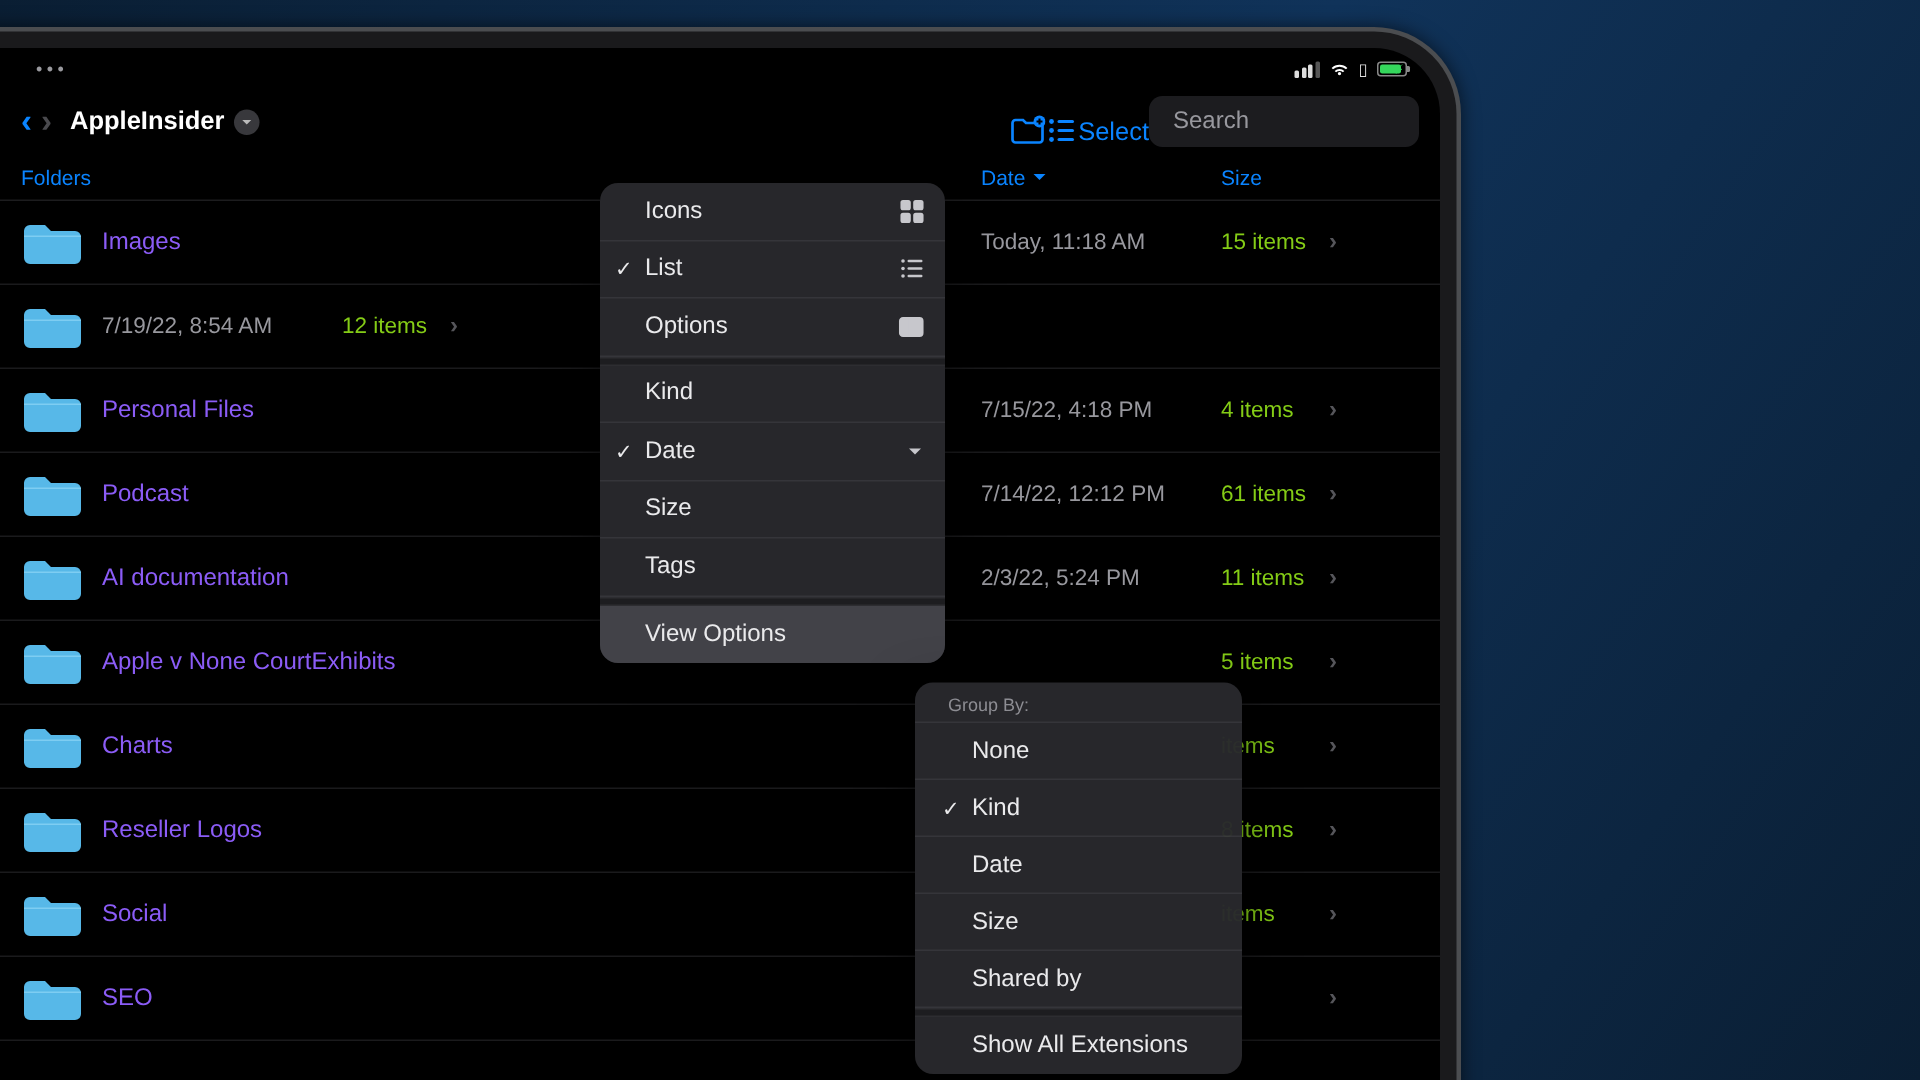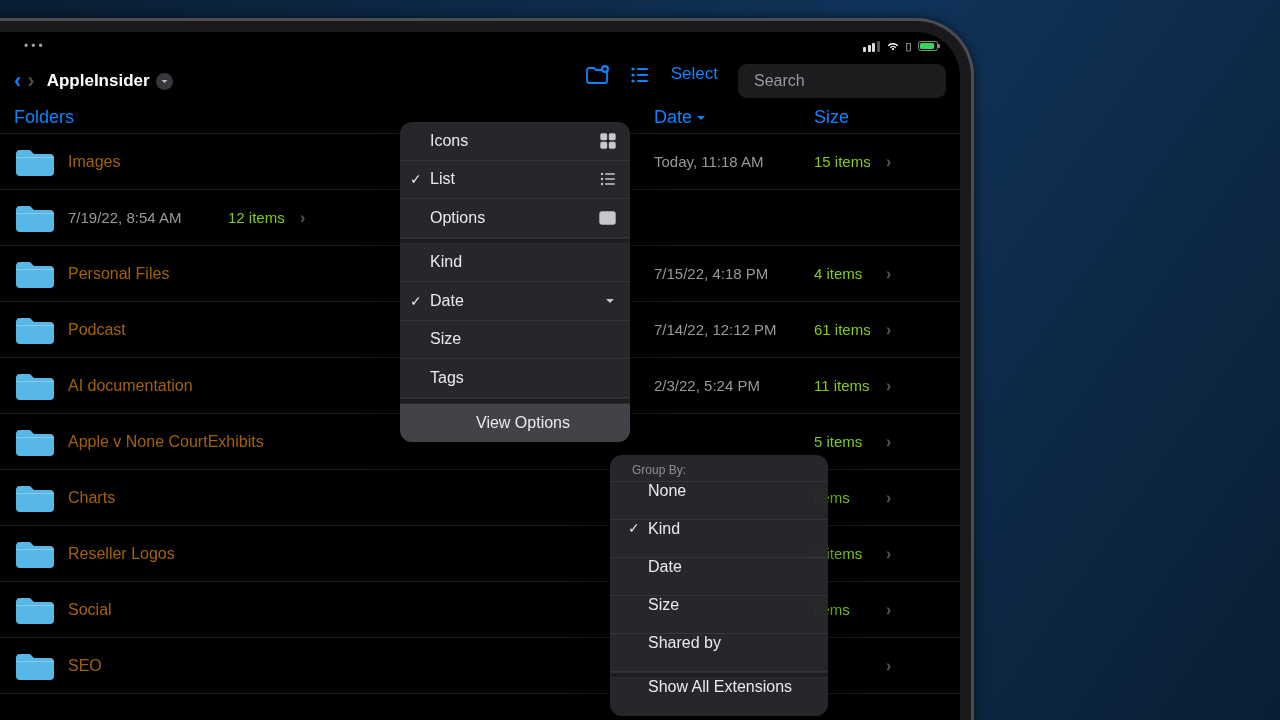--- a/index.html
+++ b/index.html
@@ -32,68 +32,68 @@
   .bat i{ position:absolute; top:1px; left:1px; height:6px; width:14px; background:#35d65c; border-radius:1.5px;}
   .bolt{ font-size:9px; color:#35d65c; margin-left:-14px; }
 
   
   .nav{ height:42px; display:flex; align-items:center; padding:0 14px; gap:12px; position:relative;}
   .chev-back{ color:#0a84ff; font-size:22px; font-weight:600; }
   .chev-fwd{ color:#4a4a4e; font-size:22px; font-weight:600; margin-left:-6px;}
   .path-title{ font-size:17px; font-weight:600; color:#fff; display:flex; align-items:center; gap:6px;}
   .path-title .down{ width:17px; height:17px; background:#38383c; border-radius:50%; display:flex; align-items:center; justify-content:center;}
   .path-title .down svg{ width:9px; height:9px; }
-  .nav-right{ margin-left:auto; display:flex; align-items:flex-start; gap:20px;}
+  .nav-right{ margin-left:auto; display:flex; align-items:flex-end; }
   .icon-btn{ color:#0a84ff; display:flex; align-items:center; }
   .select{ color:#0a84ff; font-size:17px;}
-  .search{ width:208px; height:34px; background:rgba(118,118,128,0.24); border-radius:9px; display:flex; align-items:center; padding:0 10px; gap:6px; color:#98989e;}
+  .search{ width:180px; height:34px; background:rgba(118,118,128,0.24); border-radius:9px; display:flex; align-items:center; padding:0 10px; gap:6px; color:#98989e;}
   .search input{ background:none; border:none; outline:none; color:#fff; font-size:16px; flex:1;}
   .search input::placeholder{ color:#98989e; }
 
   
-  .cols{ display:flex; align-items:center; height:32px; padding:0 14px; border-bottom:1px solid #1c1c1e; font-size:18px; color:#0a84ff;}
+  .cols{ display:flex; align-items:center; height:32px; padding:0 14px; border-bottom:1px solid #1c1c1e; font-size:14px; color:#0a84ff;}
   .col-name{ flex: 0 0 640px; }
   .col-date{ flex: 0 0 160px; display:flex; align-items:center; gap:4px;}
   .col-size{ flex: 0 0 90px; }
 
   
   .list{ }
   .row{ height:56px; display:flex; align-items:center; padding:0 14px; border-bottom:1px solid #1a1a1c; cursor:default; }
   .folder{ width:42px; height:32px; position:relative; margin-right:12px;}
   .folder svg{ width:100%; height:100%; display:block; }
-  .row-name{ font-size:16px; color:#a16207; flex:0 0 586px; }
+  .row-name{ font-size:16px; color:#8b5cf6; flex:0 0 586px; }
   .row-date{ flex:0 0 160px; font-size:15px; color:#98989e;}
   .row-size{ flex:0 0 72px; font-size:15px; color:#84cc16;}
   .dchev{ color:#55555a; font-size:16px; font-weight:600;}
 
   
   .popA{
     position:absolute; left:400px; top:90px; width:230px;
     background:rgba(40,40,44,0.98); border-radius:12px;
     backdrop-filter:blur(8px);
     box-shadow:0 10px 35px rgba(0,0,0,0.6);
     overflow:hidden;
     font-size:16px;
   }
   .popA .item{ height:38.5px; display:flex; align-items:center; padding:0 14px 0 30px; position:relative; color:#eaeaec; border-bottom:1px solid rgba(120,120,128,0.18);}
-  .popA .item.last{ border-bottom:none;justify-content:center; }
+  .popA .item.last{ border-bottom:none; }
   .popA .check{ position:absolute; left:10px; font-size:14px; }
   .popA .ricon{ position:absolute; right:14px; color:#c7c7cc; display:flex; align-items:center;}
   .popA .item.hl{ background:rgba(90,90,96,0.55); }
   .popA .sep{ height:6px; background:rgba(0,0,0,0.25); border-bottom:1px solid rgba(120,120,128,0.18); border-top:1px solid rgba(120,120,128,0.18);}
 
   
   .popB{
     position:absolute; left:610px; top:423px; width:218px;
     background:rgba(40,40,44,0.97); border-radius:12px;
     box-shadow:0 10px 35px rgba(0,0,0,0.6);
     overflow:hidden; font-size:16px;
   }
   .popB .hdr{ padding:8px 14px 4px 22px; font-size:12px; color:#8d8d93; border-bottom:1px solid rgba(120,120,128,0.18);}
-  .popB .item{ height:38px; display:flex; align-items:flex-start; padding:0 14px 0 38px; position:relative; color:#eaeaec; border-bottom:1px solid rgba(120,120,128,0.18);}
+  .popB .item{ height:38px; display:flex; align-items:center; padding:0 14px 0 38px; position:relative; color:#eaeaec; border-bottom:1px solid rgba(120,120,128,0.18);}
   .popB .check{ position:absolute; left:18px; font-size:14px;}
   .popB .sep{ height:6px; background:rgba(0,0,0,0.25); border-bottom:1px solid rgba(120,120,128,0.18); border-top:1px solid rgba(120,120,128,0.18);}
 
   svg{ fill:currentColor; }
 </style>
 </head>
 <body>
 
 <div class="ipad">
 

